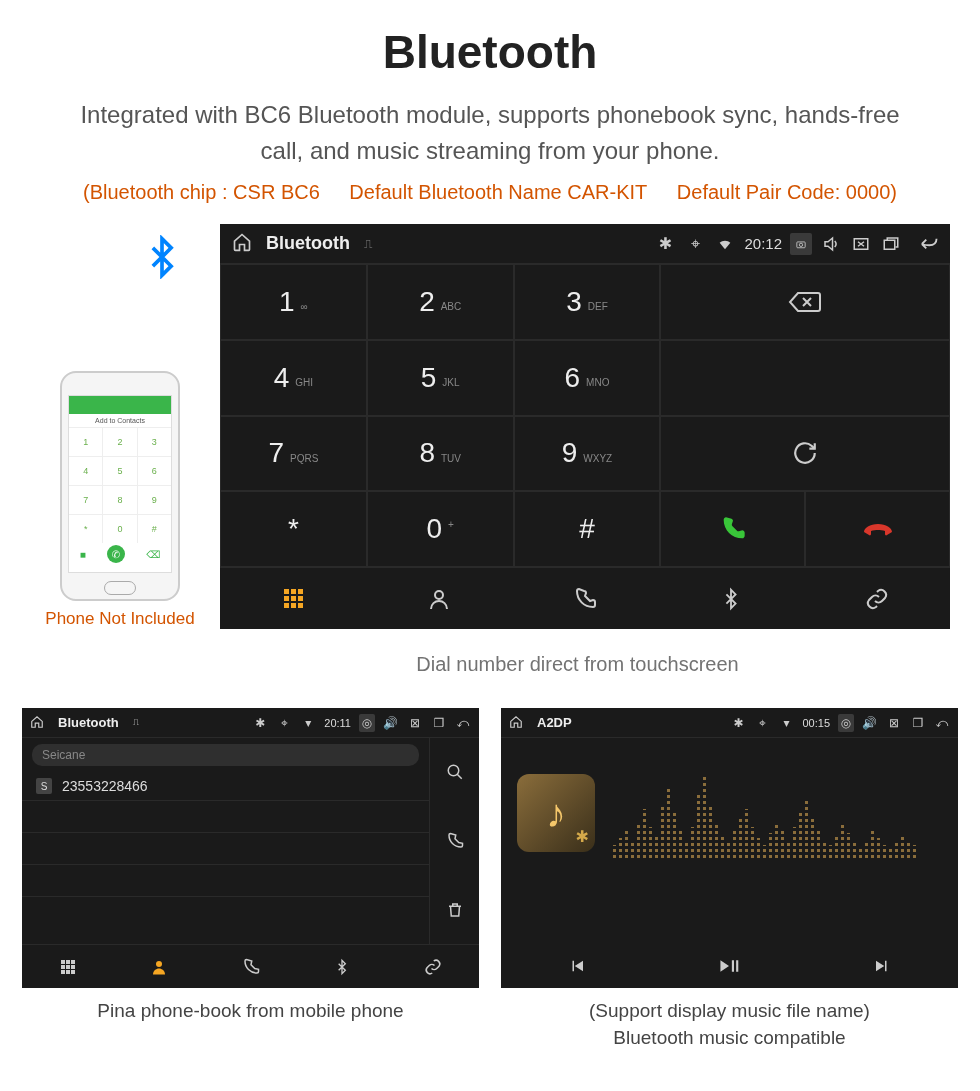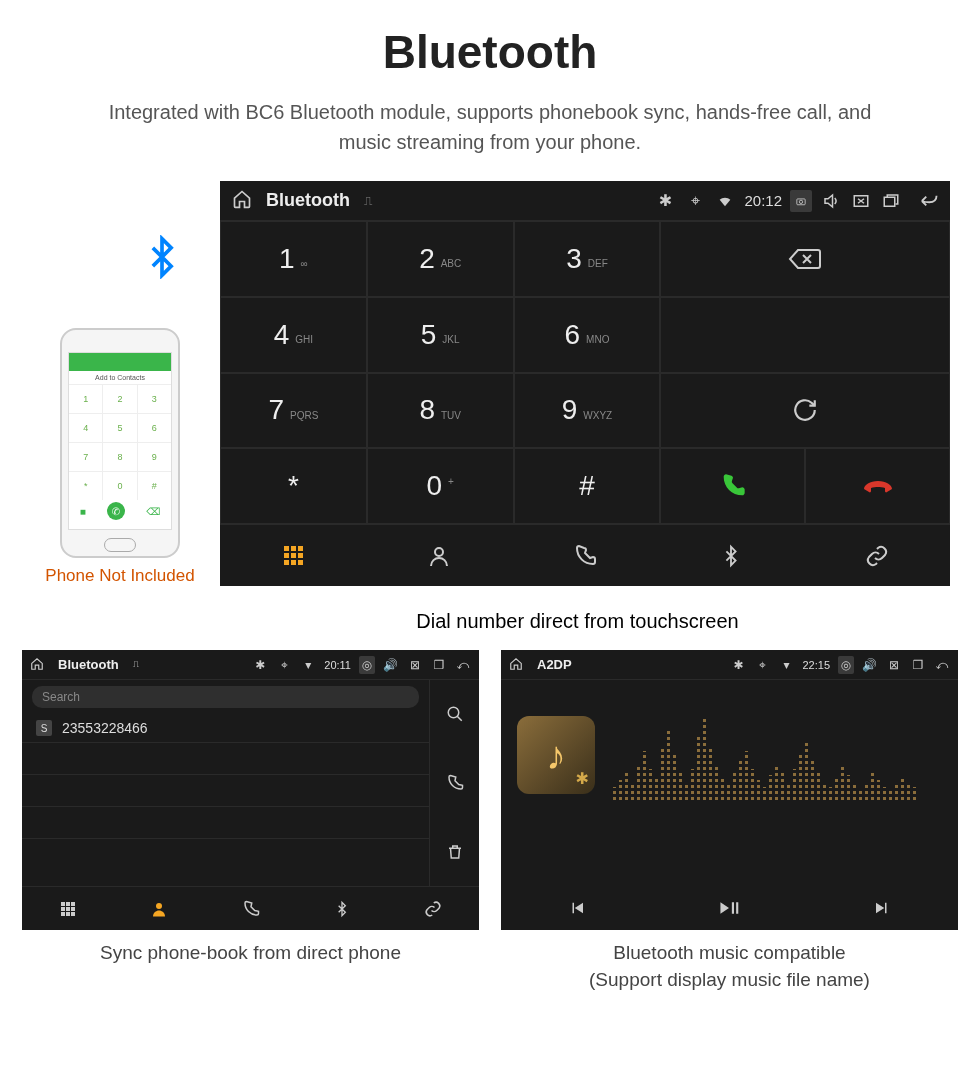--- a/index.html
+++ b/index.html
@@ -1,19 +1,19 @@
 <!DOCTYPE html>
 <html><head>
 <meta charset="utf-8">
 <style>
 * { margin: 0; padding: 0; box-sizing: border-box; font-family: Arial, sans-serif; }
 body { background: #fff; width: 980px; height: 1091px; position: relative; overflow: hidden; }
 .header-section { text-align: center; padding: 25px 40px 20px; }
 .title { font-size: 46px; font-weight: bold; color: #222; margin-bottom: 18px; }
-.subtitle { font-size: 20px; color: #555; line-height: 1.5; margin-bottom: 4px; padding: 0 40px; }
+.subtitle { font-size: 24px; color: #555; line-height: 1.5; margin-bottom: 12px; padding: 0 40px; }
 .specs { font-size: 20px; color: #d35400; }
 .specs span { margin: 0 12px; }
 
 .main-row { display: flex; align-items: flex-end; padding: 0 30px 10px 45px; gap: 25px; }
 .phone-col { flex: 0 0 150px; text-align: center; }
 .phone-device { width: 120px; height: 230px; background: #f5f5f5; border: 2px solid #ccc; border-radius: 16px; margin: 80px auto 8px; position: relative; padding: 22px 6px 26px; }
 .phone-screen { background: #fff; height: 100%; border: 1px solid #ddd; position: relative; }
 .phone-topbar { height: 18px; background: #3ab54a; }
 .phone-keypad { display: grid; grid-template-columns: repeat(3,1fr); gap: 1px; background: #eee; font-size: 9px; }
 .phone-keypad div { background: #fff; height: 28px; display: flex; align-items: center; justify-content: center; color: #6ab04c; }
@@ -37,21 +37,21 @@
 .dial-key .sub { font-size: 10px; color: #888; margin-left: 6px; margin-top: 10px; }
 .dial-side { flex: 2; display: flex; }
 .dial-side .half { flex: 1; display: flex; align-items: center; justify-content: center; border: 1px solid #2a2a2a; font-size: 30px; }
 
 .toolbar { height: 62px; display: flex; background: #1a1a1a; border-top: 1px solid #2a2a2a; }
 .toolbar .tb { flex: 1; display: flex; align-items: center; justify-content: center; font-size: 24px; color: #ccc; }
 .toolbar .tb.active { color: #f5a623; }
 .grid-icon { display: inline-grid; grid-template-columns: repeat(3,5px); grid-template-rows: repeat(3,5px); gap: 2px; }
 .grid-icon span { background: currentColor; }
 
-.caption { text-align: center; font-size: 20px; color: #000000; margin: 14px 0 9px; padding-left: 175px; }
+.caption { text-align: center; font-size: 20px; color: #737373; margin: 14px 0 24px; padding-left: 175px; }
 
 .bottom-row { display: flex; padding: 8px 22px 10px; gap: 22px; }
 .panel { flex: 1; }
 .screen-small { height: 280px; }
 .statusbar-small { height: 30px; font-size: 11px; padding: 0 8px; }
 .statusbar-small .sb-title { font-size: 13px; }
 .statusbar-small .sb-right .ic { font-size: 12px; width: 16px; }
 
 .contacts-body { height: calc(100% - 30px - 44px); display: flex; }
 .contacts-list { flex: 1; }
@@ -76,20 +76,25 @@
 .music-controls .mc { flex: 1; display: flex; align-items: center; justify-content: center; color: #ccc; font-size: 20px; }
 .panel-caption { text-align: center; font-size: 19px; color: #444; margin-top: 10px; line-height: 1.4; }
 svg { display: inline-block; }
 </style>
 </head>
 <body>
 
 <div class="header-section">
   <div class="title">Bluetooth</div>
   <div class="subtitle">Integrated with BC6 Bluetooth module, supports phonebook sync, hands-free call, and music streaming from your phone.</div>
+  <div class="specs">
+    <span>(Bluetooth chip : CSR BC6</span>
+    <span>Default Bluetooth Name CAR-KIT</span>
+    <span>Default Pair Code: 0000)</span>
+  </div>
 </div>
 
 <div class="main-row">
   <div class="phone-col">
     <span class="bt-icon-float">
       <svg width="44" height="44" viewBox="0 0 24 24" fill="none" stroke="#0084ff" stroke-width="2">
           <path d="M7 7l10 10-5 5V2l5 5L7 17"></path>
         </svg>
     </span>
     <div class="phone-device">
@@ -318,21 +323,21 @@
           <span class="ic camera-box" style="padding:2px 4px">◎</span>
           <span class="ic">🔊</span>
           <span class="ic">⊠</span>
           <span class="ic">❐</span>
           <span class="ic">⤺</span>
         </div>
       </div>
       <div class="contacts-body">
         <div class="contacts-list">
           <div class="search-row">
-              <div class="search-box">Search</div>
+              <div class="search-box">Seicane</div>
             </div>
           <div class="contact-row">
             <span class="contact-badge">S</span>
             <span>23553228466</span>
           </div>
           <div class="contact-row" style="height:32px"></div>
           <div class="contact-row" style="height:32px"></div>
           <div class="contact-row" style="height:32px"></div>
         </div>
         <div class="contacts-side">
@@ -386,38 +391,38 @@
           </div>
         <div class="tb">
             <svg width="18" height="18" viewBox="0 0 24 24" fill="none" stroke="#ccc" stroke-width="2">
               <path d="M10 14a5 5 0 007 0l3-3a5 5 0 00-7-7"></path>
               <path d="M14 10a5 5 0 00-7 0l-3 3a5 5 0 007 7"></path>
             </svg>
           </div>
       </div>
     </div>
     <div class="panel-caption">
-      <div>Sync phone-book from direct phone</div>
+      <div>Pina phone-book from mobile phone</div>
     </div>
   </div>
 
   <div class="panel">
     <div class="screen screen-small">
       <div class="statusbar statusbar-small">
         <div class="sb-left">
           <span class="ic"><svg width="14" height="14" viewBox="0 0 24 24" fill="none" stroke="#ccc" stroke-width="2">
                 <path d="M3 11l9-8 9 8v10h-6v-7h-6v7H3z"></path>
               </svg></span>
           <span class="sb-title">A2DP</span>
         </div>
         <div class="sb-right">
           <span class="ic">✱</span>
           <span class="ic">⌖</span>
           <span class="ic">▾</span>
-          <span>22:15</span>
+          <span>00:15</span>
           <span class="ic camera-box" style="padding:2px 4px">◎</span>
           <span class="ic">🔊</span>
           <span class="ic">⊠</span>
           <span class="ic">❐</span>
           <span class="ic">⤺</span>
         </div>
       </div>
       <div class="music-body">
         <div class="music-visual">
           <div class="music-icon">
@@ -491,17 +496,17 @@
             </svg>
           </div>
         <div class="mc">
             <svg width="18" height="18" viewBox="0 0 24 24" fill="#ccc">
               <path d="M16 5h2v14h-2zM4 5v14l11-7z"></path>
             </svg>
           </div>
       </div>
     </div>
     <div class="panel-caption">
+      <div>(Support display music file name)</div>
       <div>Bluetooth music compatible</div>
-      <div>(Support display music file name)</div>
     </div>
   </div>
 </div>
 
 </body></html>

